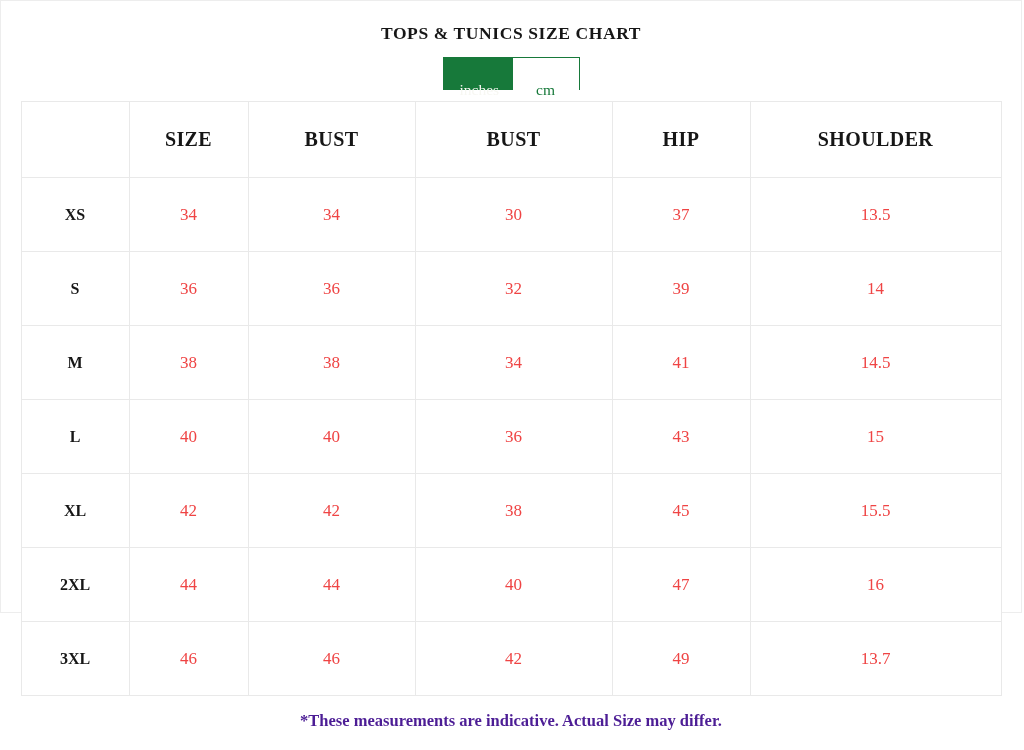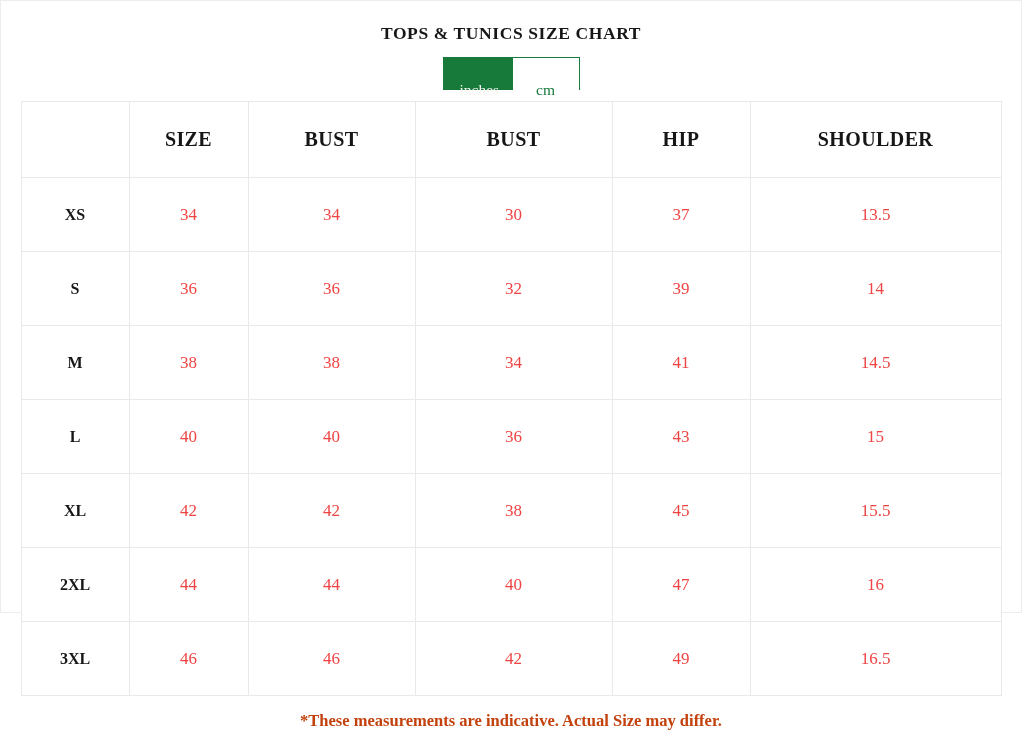--- a/index.html
+++ b/index.html
@@ -89,21 +89,21 @@
     font-size: 17px;
     font-weight: normal;
     color: #ef4444;
   }
   .footnote {
     margin: 0;
     padding-top: 15px;
     text-align: center;
     font-size: 16.5px;
     font-weight: bold;
-    color: #c2410c;
+    color: #4c1d95;
   }
 </style>
 </head>
 <body>
 
 <div class="page">
 
   <h1 class="title">TOPS &amp; TUNICS SIZE CHART</h1>
 
   <div class="toggle-wrap">
@@ -180,20 +180,20 @@
           <td class="value">40</td>
           <td class="value">47</td>
           <td class="value">16</td>
         </tr>
         <tr>
           <td class="row-label">3XL</td>
           <td class="value">46</td>
           <td class="value">46</td>
           <td class="value">42</td>
           <td class="value">49</td>
-          <td class="value">16.5</td>
+          <td class="value">13.7</td>
         </tr>
       </tbody>
   </table>
 
   <p class="footnote">*These measurements are indicative. Actual Size may differ.</p>
 
 </div>
 
 </body></html>

